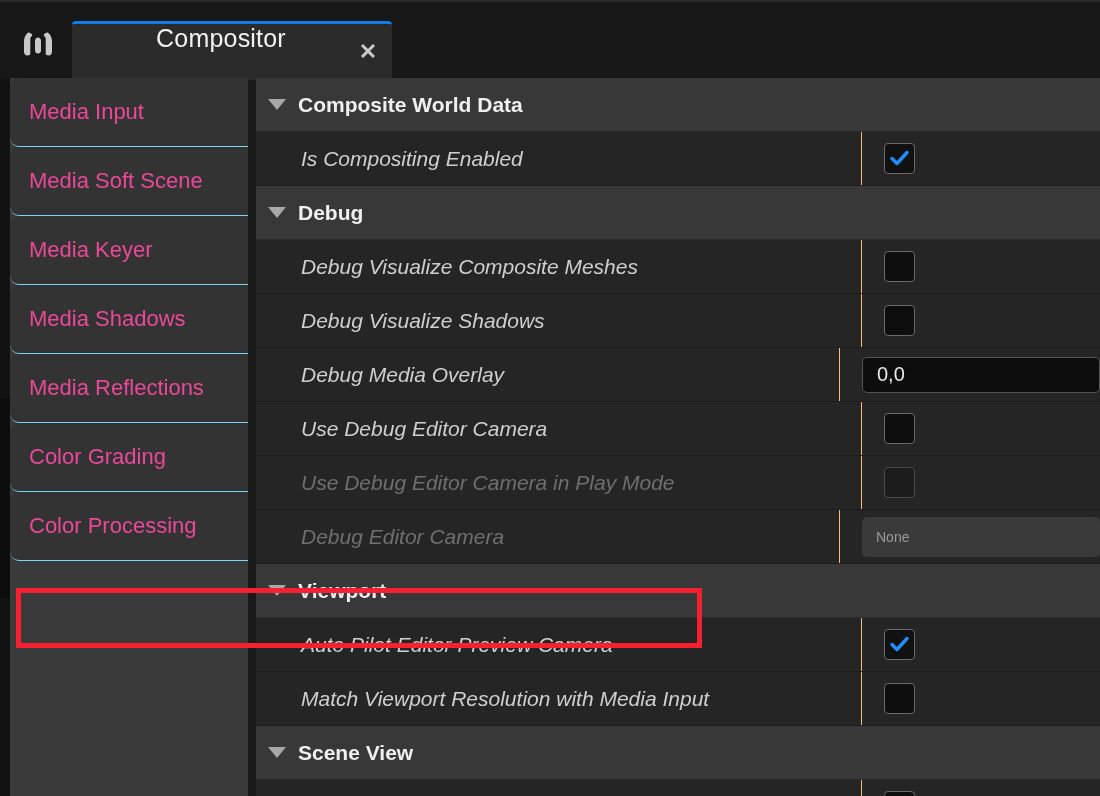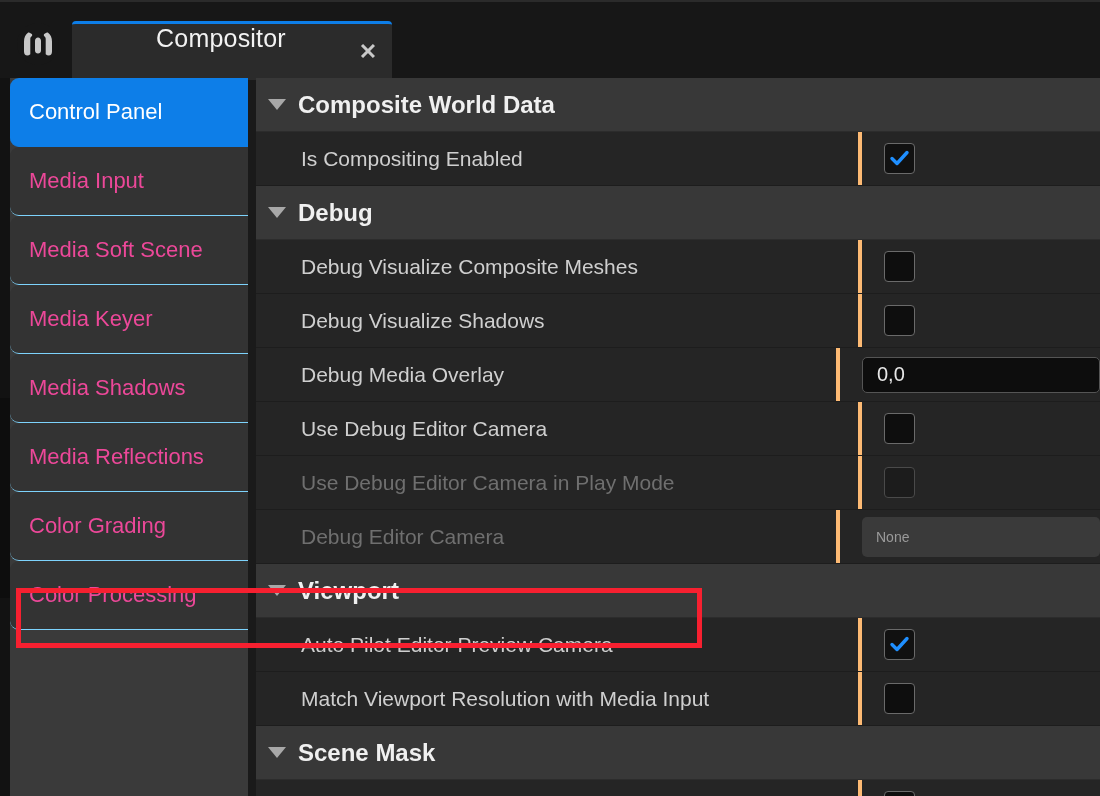--- a/index.html
+++ b/index.html
@@ -114,40 +114,40 @@
   .tri {
     width:0; height:0;
     border-left:9px solid transparent;
     border-right:9px solid transparent;
     border-top:11px solid #a8a8a8;
     margin-right:12px;
     flex:0 0 auto;
   }
   .sec-title {
     color:#f0f0f0;
-    font-size:24px;
+    font-size:21px;
     font-weight:bold;
   }
 
   .row {
     position:relative;
     height:54px;
     background:#252525;
     border-bottom:1px solid #1d1d1d;
     display:flex; align-items:center;
   }
   .row-label {
     width:606px;
     padding-left:45px;
     color:#cfcfcf;
     font-size:21px;
-    border-right:4px solid #fdba74;
+    border-right:1px solid #fdba74;
     height:100%;
     display:flex; align-items:center;
-    overflow:hidden; white-space:nowrap;
+    overflow:hidden; white-space:nowrap;font-style:italic;
   }
   .row.disabled .row-label { color:#6f6f6f; }
   .row-value {
     flex:1;
     height:100%;
     display:flex; align-items:center;
     padding-left:22px;
     text-align:center;
   }
 
@@ -223,23 +223,20 @@
       <div class="tab-title">Compositor</div>
       <div class="tab-close">✕</div>
     </div>
   </div>
 
   <div class="gutter">
     <div class="gutter-notch"></div>
   </div>
 
   <div class="sidebar" id="sidebar">
-      <div class="side-item active">
-        <span>Control Panel</span>
-      </div>
       <div class="side-item">
         <span>Media Input</span>
       </div>
       <div class="side-item">
         <span>Media Soft Scene</span>
       </div>
       <div class="side-item">
         <span>Media Keyer</span>
       </div>
       <div class="side-item">
@@ -327,21 +324,21 @@
         </div>
       </div>
       <div class="row">
         <div class="row-label">Match Viewport Resolution with Media Input</div>
         <div class="row-value">
           <div class="cb"></div>
         </div>
       </div>
       <div class="sec-header">
         <div class="tri"></div>
-        <div class="sec-title">Scene Mask</div>
+        <div class="sec-title">Scene View</div>
       </div>
       <div class="row">
         <div class="row-label"></div>
         <div class="row-value">
           <div class="cb"></div>
         </div>
       </div>
     </div>
 
   <div class="annot"></div>

